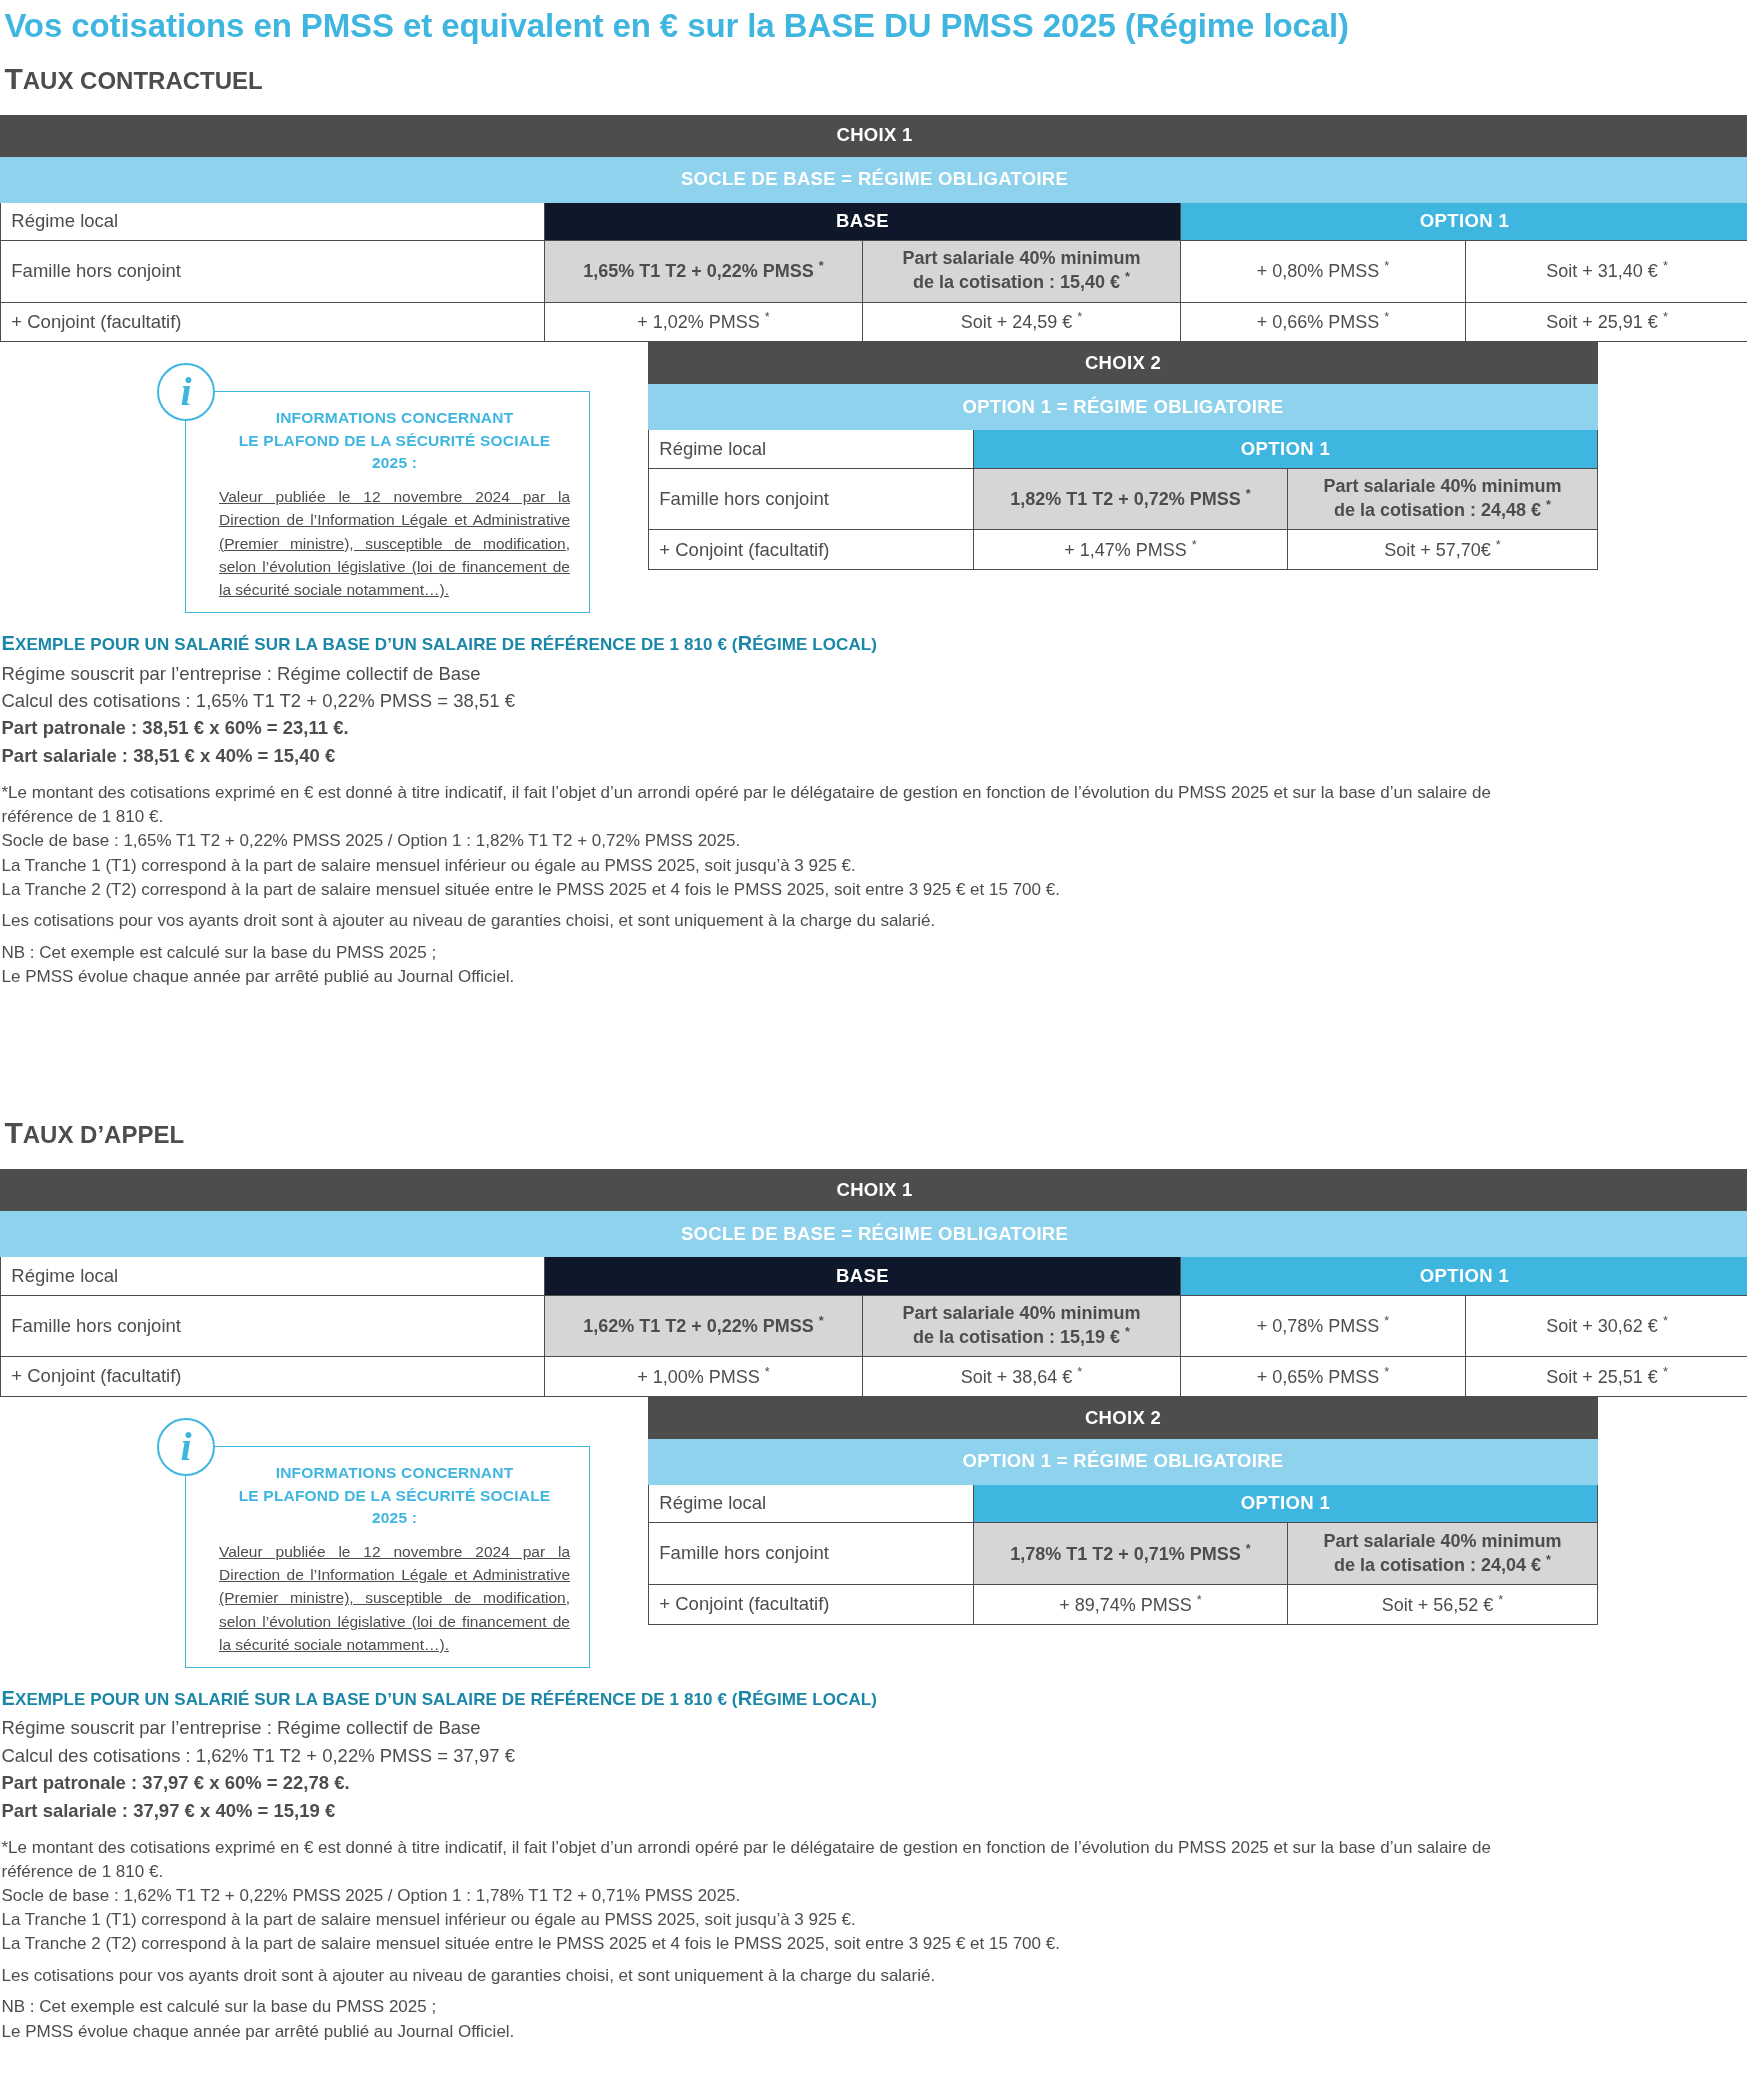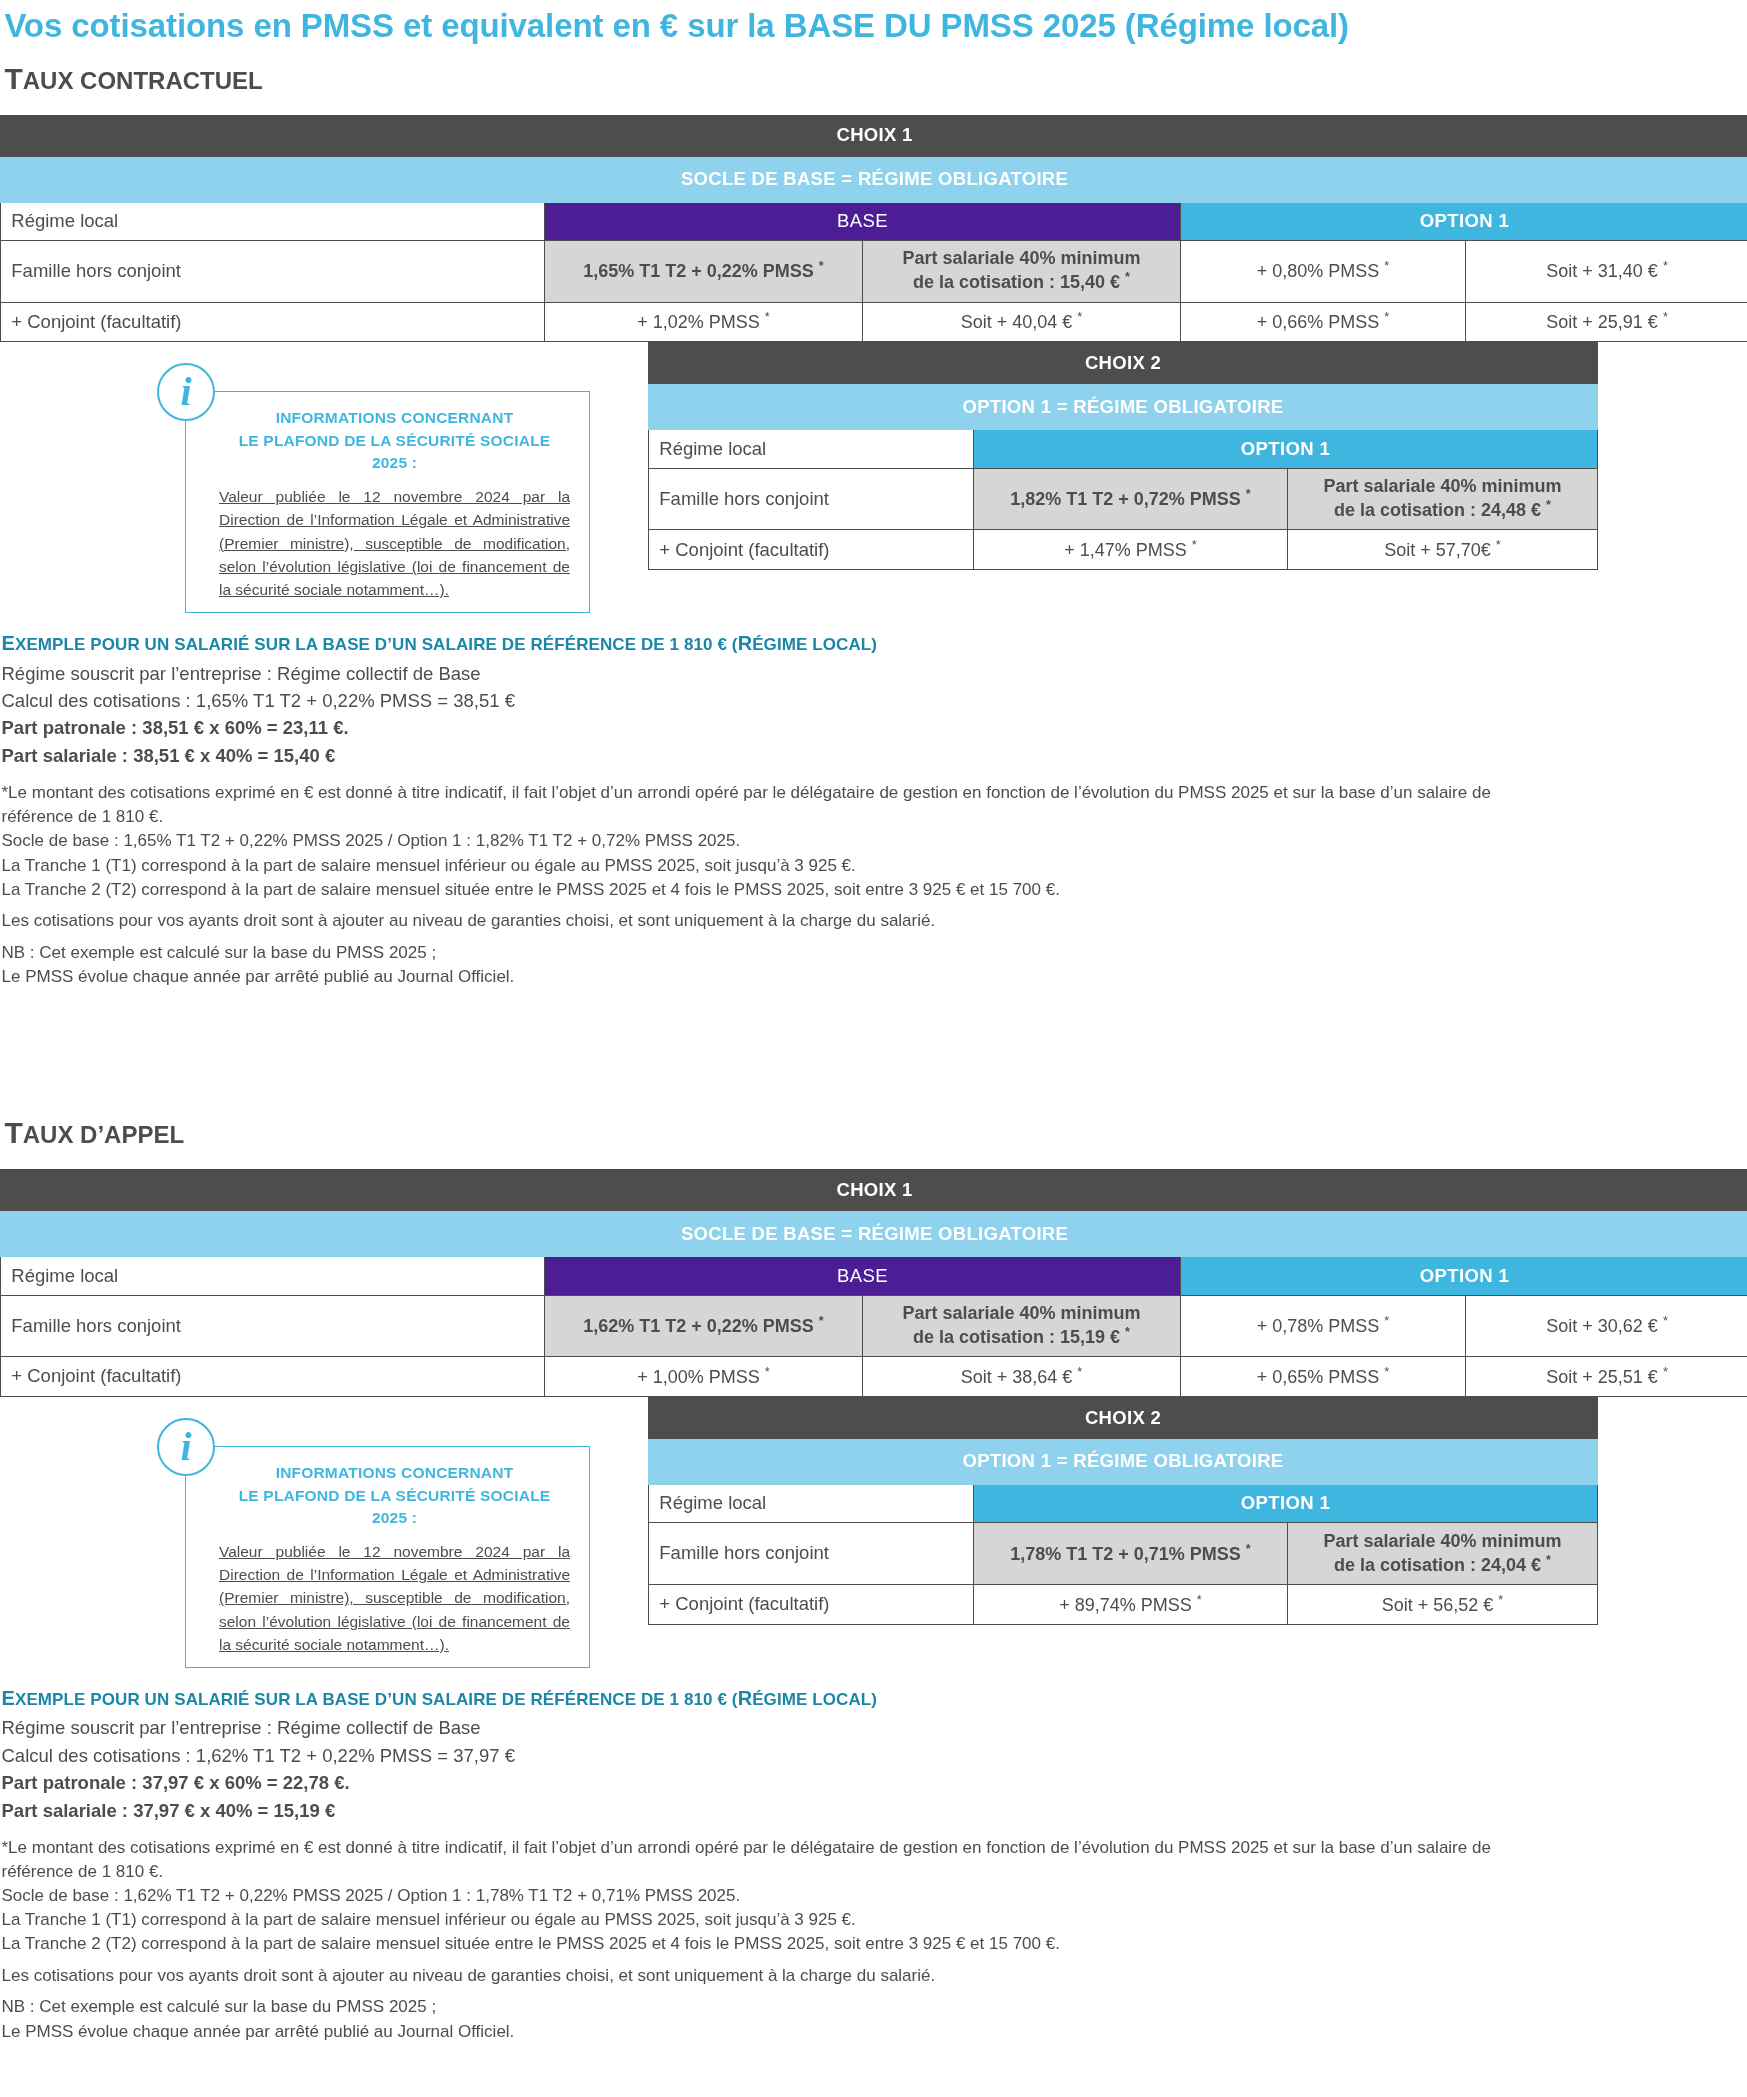--- a/index.html
+++ b/index.html
@@ -59,23 +59,23 @@
     background: #8fd2ed;
     color: #ffffff;
     font-weight: bold;
     text-align: center;
     font-size: 18.5px;
     letter-spacing: 0.3px;
     border-color: #8fd2ed !important;
     height: 46px;
   }
   .hdr-base {
-    background: #4c1d95;
+    background: #0f172a;
     color: #ffffff;
-    font-weight: normal;
+    font-weight: bold;
     text-align: center;
     font-size: 18.5px;
     letter-spacing: 0.4px;
   }
   .hdr-opt {
     background: #3fb6e0;
     color: #ffffff;
     font-weight: bold;
     text-align: center;
     font-size: 18.5px;
@@ -207,21 +207,21 @@
     <tr>
       <td class="cell-label">Famille hors conjoint</td>
       <td class="cell-grey"><span>1,65% T1 T2 + 0,22% PMSS</span> <span class="star">*</span></td>
       <td class="cell-grey"><span>Part salariale 40% minimum</span><br><span>de la cotisation : 15,40 €</span> <span class="star">*</span></td>
       <td class="cell-white"><span>+ 0,80% PMSS</span> <span class="star">*</span></td>
       <td class="cell-white"><span>Soit + 31,40 €</span> <span class="star">*</span></td>
     </tr>
     <tr>
       <td class="cell-label">+ Conjoint (facultatif)</td>
       <td class="cell-white"><span>+ 1,02% PMSS</span> <span class="star">*</span></td>
-      <td class="cell-white"><span>Soit + 40,04 €</span> <span class="star">*</span></td>
+      <td class="cell-white"><span>Soit + 24,59 €</span> <span class="star">*</span></td>
       <td class="cell-white"><span>+ 0,66% PMSS</span> <span class="star">*</span></td>
       <td class="cell-white"><span>Soit + 25,91 €</span> <span class="star">*</span></td>
     </tr>
   </tbody>
     </table>
 
   <div class="row-split">
     <div class="left-pane">
       <div style="height:49px"></div>
       <div style="margin-left:185px; width:414px;" class="infobox-wrap">

